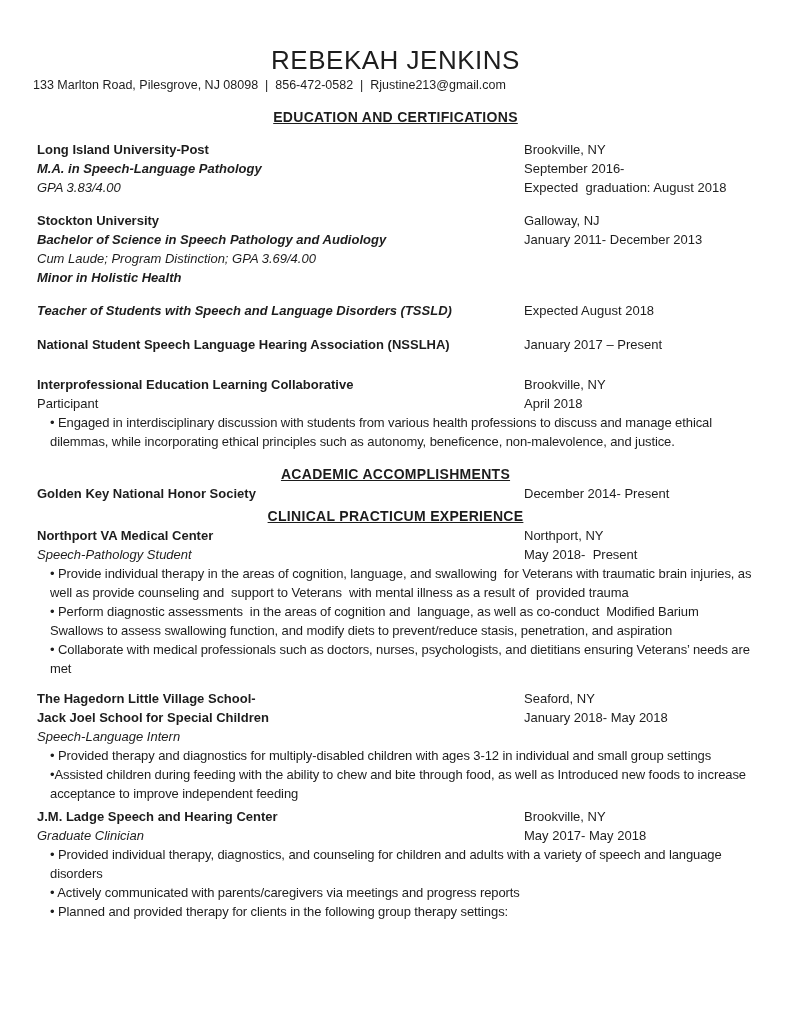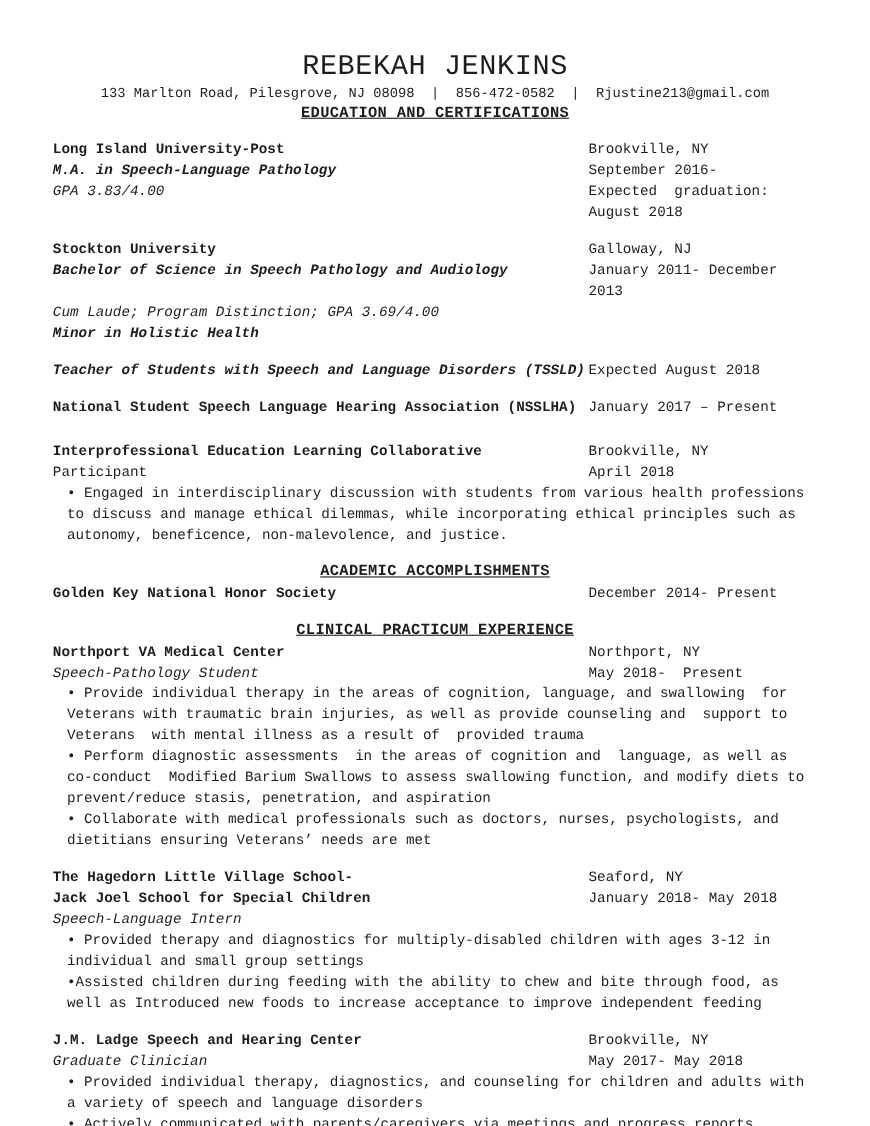--- a/index.html
+++ b/index.html
@@ -7,52 +7,51 @@
     padding: 0;
     background: #ffffff;
   }
   .page {
     position: relative;
     width: 785px;
     height: 1024px;
     margin: 0 auto;
     background: #ffffff;
     color: #1d1d1d;
-    font-family: Liberation Mono, monospace;
+    font-family: Liberation Sans, sans-serif;
     box-sizing: border-box;
     padding: 46px 30px 0 30px;
     overflow: hidden;
   }
   .name {
     margin: 0;
     text-align: center;
     font-size: 26px;
     line-height: 28px;
     font-weight: 400;
     letter-spacing: 0.5px;
     white-space: pre-wrap;
   }
   .contact {
     margin: 2px 0 0 0;
-    text-align: center;
     font-size: 12.5px;
     line-height: 18px;
     white-space: pre-wrap;
   }
   .section-heading {
     margin: 0;
     text-align: center;
     font-size: 14px;
     line-height: 19px;
     font-weight: 700;
     letter-spacing: 0.3px;
     text-decoration: underline;
   }
   .entry {
-    margin: 15px;
+    margin: 4px;
   }
   .row {
     display: flex;
     font-size: 13px;
     line-height: 19px;
   }
   .row .left {
     flex: 0 0 487px;
     width: 487px;
     white-space: pre-wrap;
@@ -73,21 +72,21 @@
     white-space: pre-wrap;
   }
 </style>
 </head>
 <body>
 
 <div class="page">
   <h1 class="name">REBEKAH JENKINS</h1>
   <p class="contact">133 Marlton Road, Pilesgrove, NJ 08098  |  856-472-0582  |  Rjustine213@gmail.com</p>
   <div>
-      <h2 class="section-heading" style="">EDUCATION AND CERTIFICATIONS</h2>
+      <h2 class="section-heading" style="margin-top: 14px;">EDUCATION AND CERTIFICATIONS</h2>
       <div class="entry" style="margin-top: 13px;">
         <div class="row">
           <span class="left bold">Long Island University-Post</span>
           <span class="right">Brookville, NY</span>
         </div>
         <div class="row">
           <span class="left bold-italic">M.A. in Speech-Language Pathology</span>
           <span class="right">September 2016-</span>
         </div>
         <div class="row">

